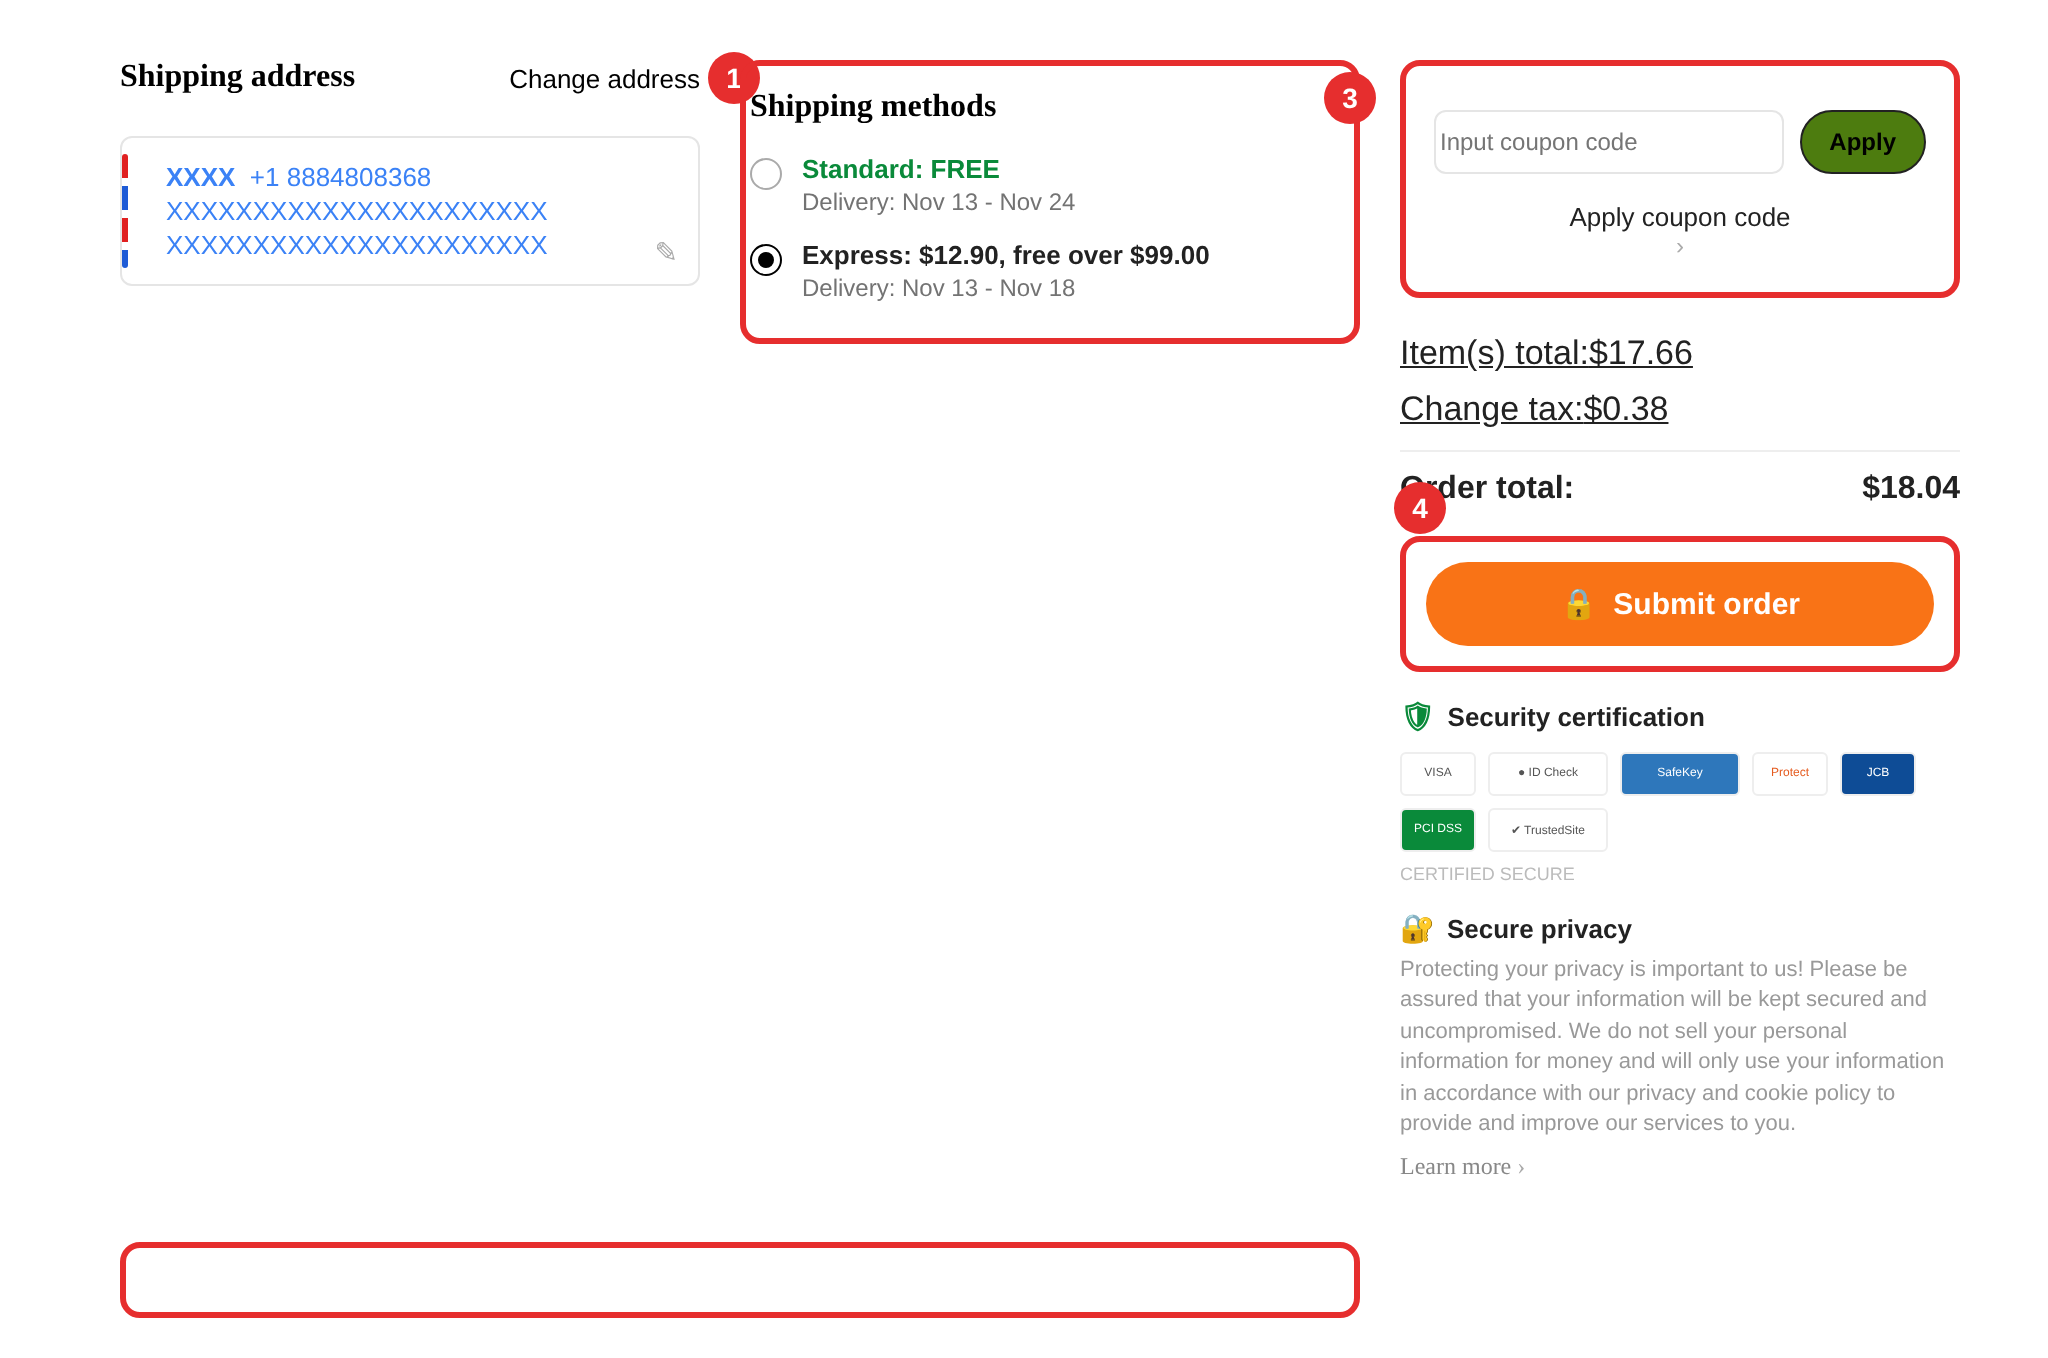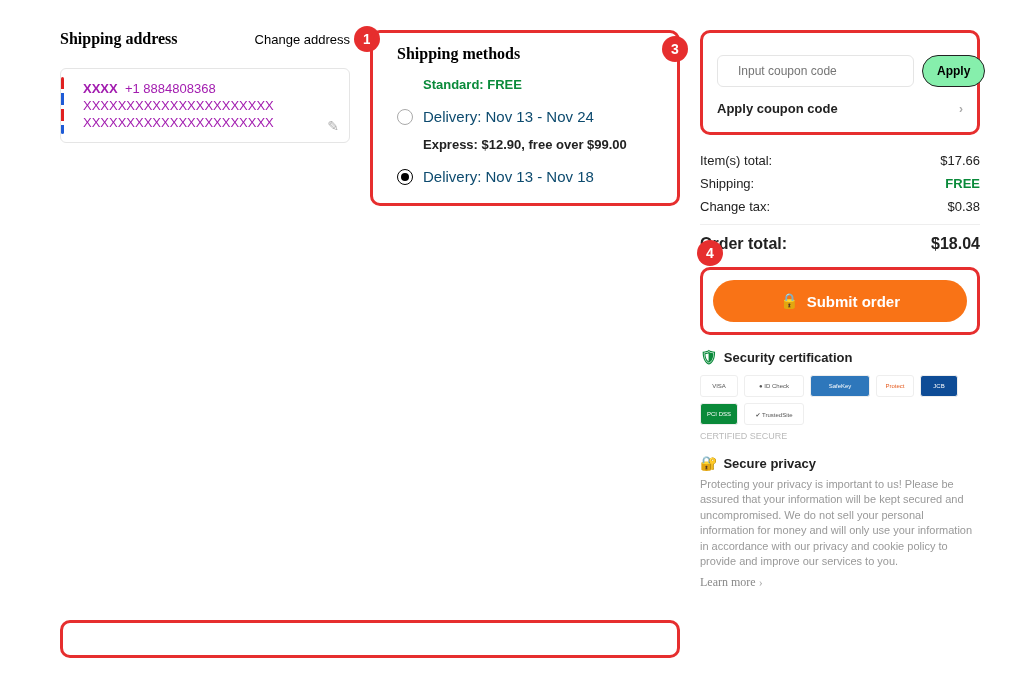--- a/index.html
+++ b/index.html
@@ -4,39 +4,39 @@
 <style>
 * { box-sizing: border-box; margin: 0; padding: 0; }
 body { font-family: -apple-system, BlinkMacSystemFont, "Segoe UI", Arial, sans-serif; background: #fff; font-size: 13px; color: #222; padding: 30px 60px; }
 .layout { display: grid; grid-template-columns: 290px 310px 280px; gap: 20px; align-items: start; }
 .left-col { display: flex; flex-direction: column; gap: 10px; position: relative; }
 .section-title { font-size: 16px; font-weight: 700; color: #000; font-family: Liberation Serif, serif; }
 .shipping-addr-head { display: flex; justify-content: space-between; align-items: center; margin-bottom: 10px; }
 .change-link { font-size: 13px; color: #000000; cursor: pointer; }
 .addr-card { border: 1px solid #e5e5e5; border-radius: 6px; padding: 10px 14px; position: relative; }
 .addr-card::before { content:""; position:absolute; left:0; top:8px; bottom:8px; width:3px; background: repeating-linear-gradient(180deg,#e02020 0 12px,#fff 12px 16px,#1e5bd6 16px 28px,#fff 28px 32px); border-radius:2px; }
-.addr-line { font-size: 13px; color:#a21caf; margin:2px 0 2px 8px; }
+.addr-line { font-size: 13px; color:#3b82f6; margin:2px 0 2px 8px; }
 .addr-line.bold { font-weight:700; }
 .addr-edit { position:absolute; right:10px; bottom:8px; color:#aaa; font-size:14px; }
-.red-box { border:3px solid #e62e2e; border-radius:10px; padding:12px 24px; position:relative; }
+.red-box { border:3px solid #e62e2e; border-radius:10px; padding:12px 2px; position:relative; }
 .badge { position:absolute; width:26px; height:26px; border-radius:50%; background:#e62e2e; color:#fff; font-weight:700; display:flex; align-items:center; justify-content:center; font-size:14px; }
-.ship-method { display:flex; gap:10px; padding:6px 0; align-items:flex-end; }
+.ship-method { display:flex; gap:10px; padding:6px 0; align-items:flex-start; }
 .radio { width:16px; height:16px; border:1.5px solid #aaa; border-radius:50%; flex-shrink:0; margin-top:2px; display:flex; align-items:center; justify-content:center; }
 .radio.selected { border-color:#000; }
 .radio.selected::after { content:""; width:8px; height:8px; border-radius:50%; background:#000; }
 .ship-title { font-weight:700; font-size:13px; }
 .ship-title.green { color:#0a8a3a; }
-.ship-sub { font-size:15px; color:#0c4a6e; margin-top:16px; }
+.ship-sub { font-size:12px; color:#737373; margin-top:2px; }
 .payment-wrap { grid-column: 1 / span 2; position:relative; margin-top:10px; }
 .summary-col { display:flex; flex-direction:column; gap:14px; position:relative; }
 .coupon-row { display:flex; gap:8px; margin:10px 0; }
-.coupon-row input { flex:1; border:1px solid #e5e5e5; border-radius:6px; padding:8px 20px; font-size:12px; }
-.apply-btn { border:1px solid #222; border-radius:18px; padding:6px 14px; font-size:12px; font-weight:600; background:#86efac; cursor:pointer; }
-.apply-code-line { display:flex; justify-content:space-between; align-items:center; font-size:13px; font-weight:700; padding:4px 0; }
-.sum-line { display:flex; justify-content:space-between; font-size:13px; padding:4px 0; }
+.coupon-row input { flex:1; border:1px solid #e5e5e5; border-radius:6px; padding:8px 2px; font-size:12px; }
+.apply-btn { border:1px solid #222; border-radius:18px; padding:6px 14px; font-size:12px; font-weight:600; background:#4d7c0f; cursor:pointer; }
+.apply-code-line { display:flex; justify-content:space-between; align-items:center; font-size:13px; font-weight:400; padding:4px 0;flex-direction:column; }
+.sum-line { display:flex; justify-content:flex-start; font-size:17px; padding:4px 0;text-decoration:underline; }
 .sum-line .free { color:#0a8a3a; font-weight:600; }
 .sum-total { display:flex; justify-content:space-between; font-size:16px; font-weight:700; padding-top:10px; border-top:1px solid #eee; margin-top:6px; }
 .submit-wrap { border:3px solid #e62e2e; border-radius:10px; padding:10px; position:relative; }
 .submit-btn { width:100%; background:#f97316; border:none; border-radius:22px; padding:12px; color:#fff; font-size:15px; font-weight:700; cursor:pointer; display:flex; align-items:center; justify-content:center; gap:8px; }
 .sec-block { display:flex; flex-direction:column; gap:6px; }
 .sec-head { font-size:13px; font-weight:600; color:#222; display:flex; align-items:center; gap:6px; }
 .sec-text { font-size:11px; color:#999; line-height:1.4; }
 .sec-logos { display:flex; gap:6px; flex-wrap:wrap; margin-top:4px; }
 .sec-chip { width:38px; height:22px; border:1px solid #eee; border-radius:3px; display:flex; align-items:center; justify-content:center; font-size:6px; color:#555; background:#fff; }
 .sec-chip.wide { width:60px; }
@@ -92,24 +92,20 @@
         <span>Apply coupon code</span>
           <span class="chevron">›</span>
       </div>
     </div>
     <div>
       <div class="sum-line">
           <span>Item(s) total:</span>
           <span>$17.66</span>
         </div>
       <div class="sum-line">
-          <span>Shipping:</span>
-          <span class="free">FREE</span>
-        </div>
-      <div class="sum-line">
           <span>Change tax:</span>
           <span>$0.38</span>
         </div>
       <div class="sum-total">
           <span>Order total:</span>
           <span>$18.04</span>
         </div>
     </div>
     <div class="submit-wrap">
       <div class="badge" style="left:-6px;top:-30px;">4</div>

